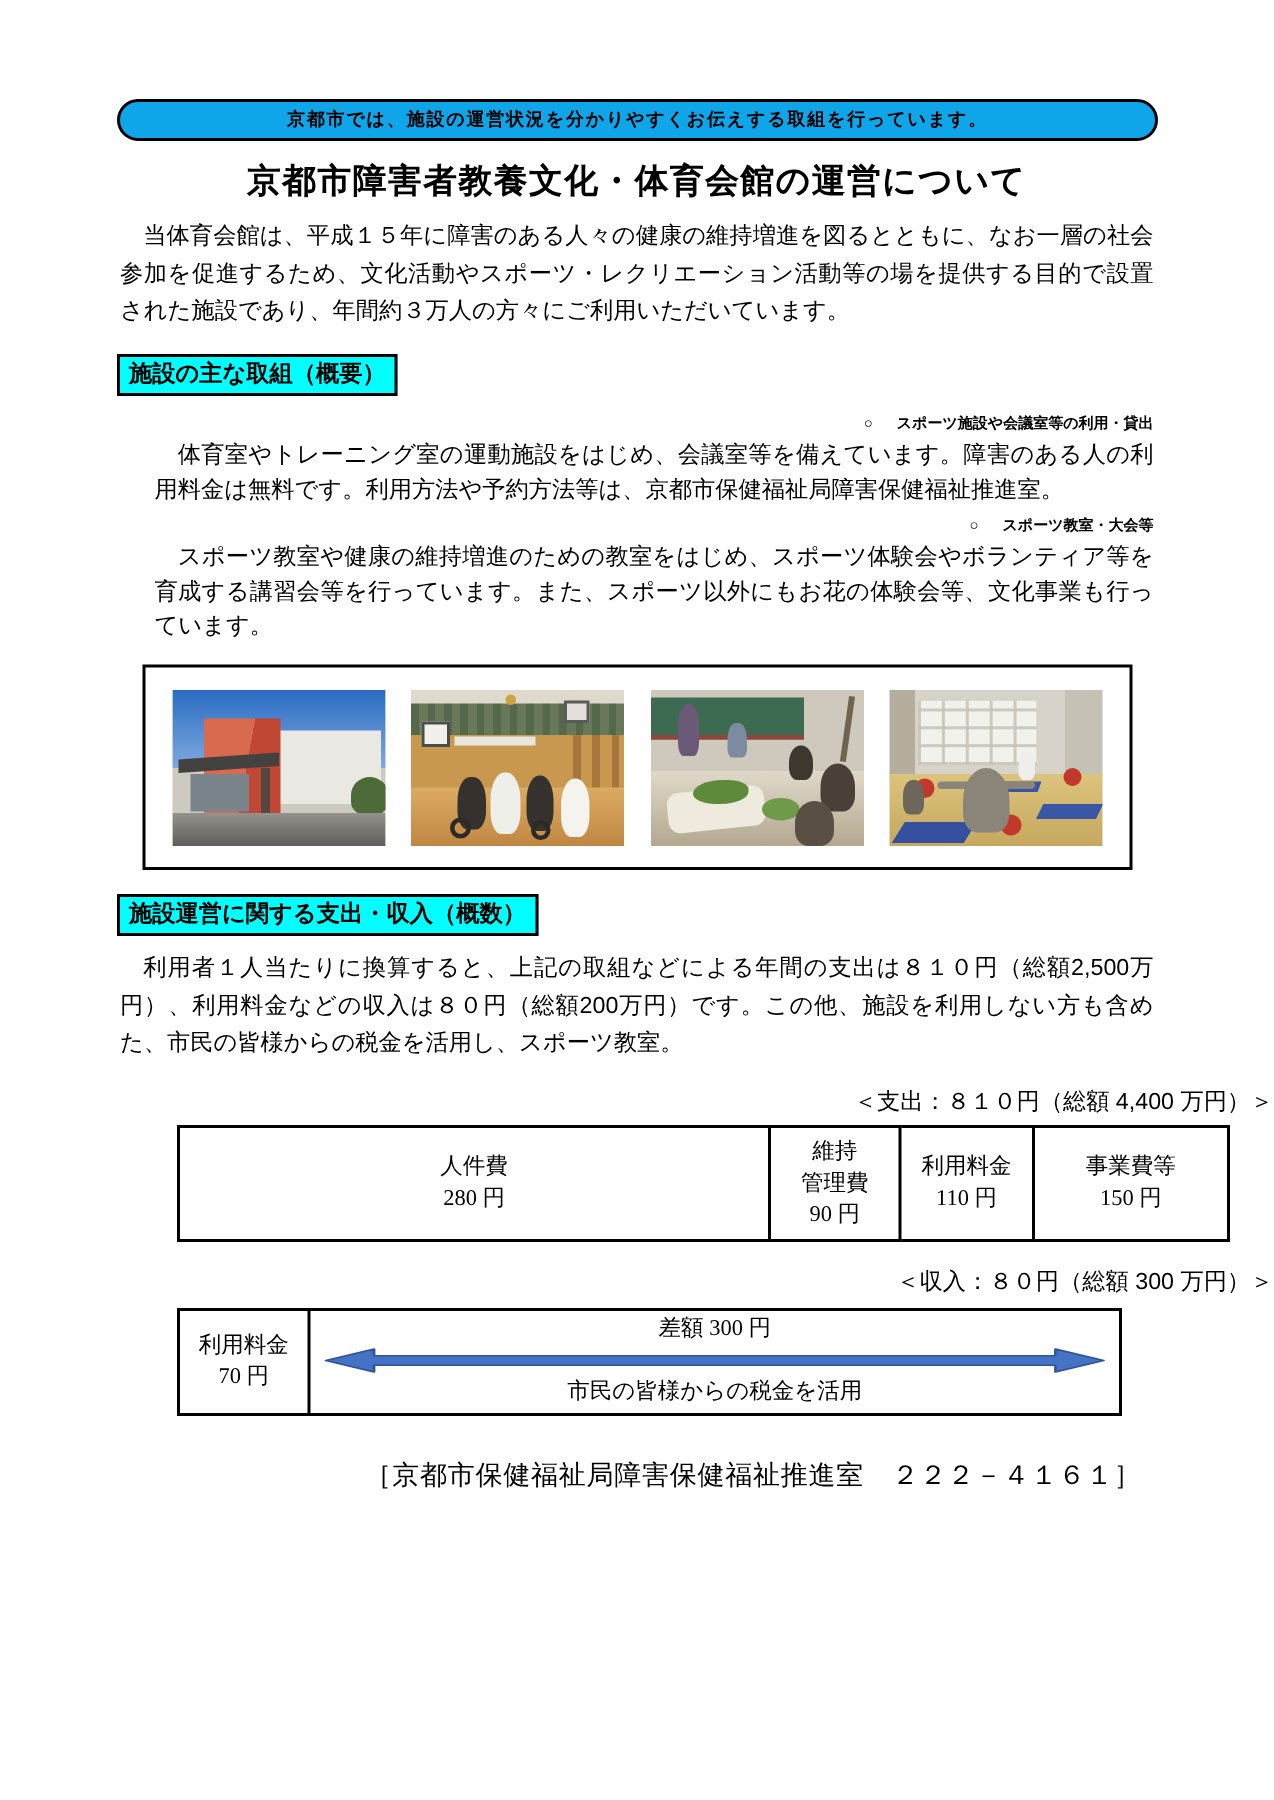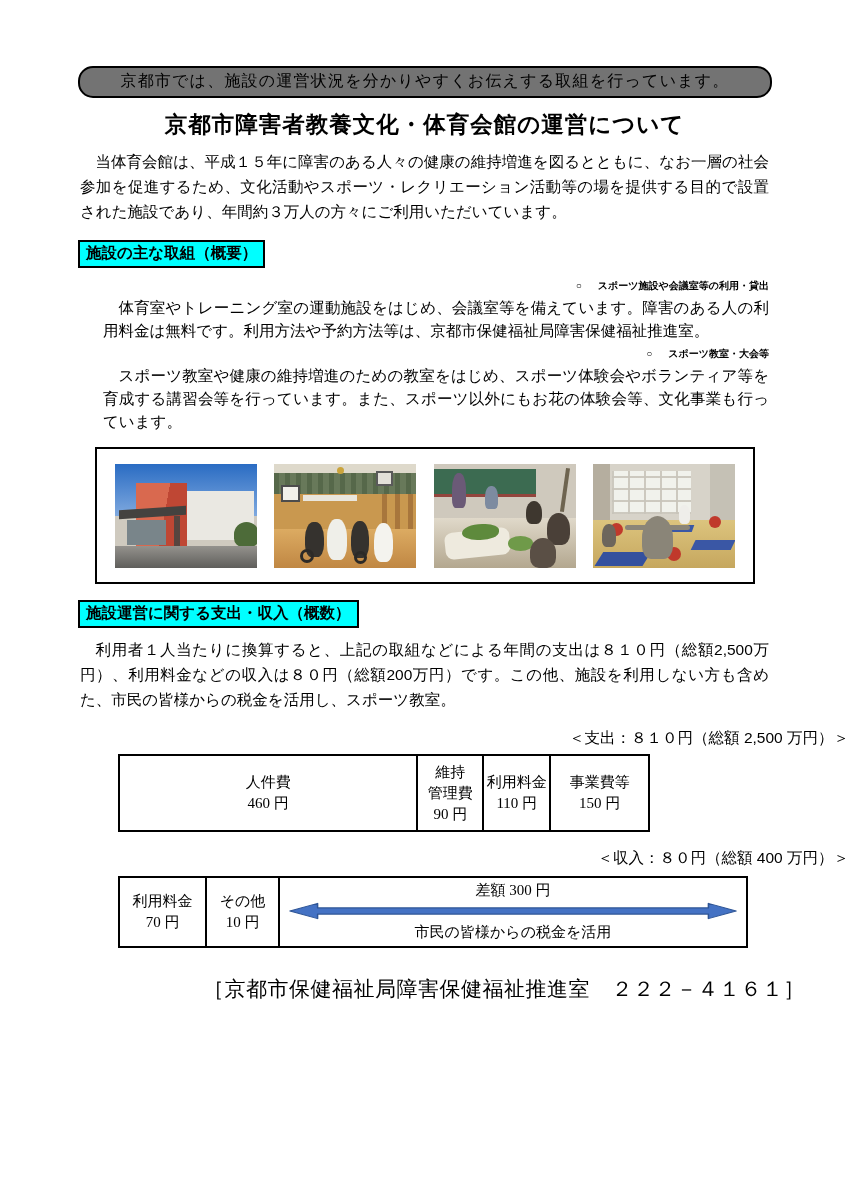--- a/index.html
+++ b/index.html
@@ -8,25 +8,25 @@
     width: 849px; height: 1200px;
     position: relative;
     color: #000;
     font-family: "Liberation Sans", sans-serif;
   }
   .sans  { font-family: "Liberation Sans", sans-serif; text-align: right; }
 
   
   .banner {
     margin: 66px 77px 0 78px;
-    background: #737373;
+    background: #0ea5e9;
     border: 2px solid #000;
     border-radius: 15px;
     padding: 3px 12px 4px;
-    font-size: 16px; font-weight: normal; letter-spacing: 1.2px;
+    font-size: 12px; font-weight: bold; letter-spacing: 1.2px;
     text-align: center; white-space: nowrap;
   }
 
   .title {
     margin-top: 11px;
     text-align: center;
     font-size: 22.5px; font-weight: bold; letter-spacing: 1px;
   }
 
   .para {
@@ -132,21 +132,21 @@
   .p4 .e-arms    { bottom: 36%; left: 22%; width: 46%; height: 5%; background: #8a8578; border-radius: 4px; }
   .p4 .e-far     { top: 40%; left: 60%; width: 8%; height: 18%; background: #efeeea; border-radius: 45% 45% 30% 30%; }
   .p4 .e-sit     { bottom: 20%; left: 6%; width: 10%; height: 22%; background: #6d665c; border-radius: 45% 45% 30% 30%; }
 
   .finance-heading { }
 
   .sub-label { margin: 16px 0 0 95px; font-size: 15.5px; }
 
   .expense-table {
     margin: 5px 0 0 118px;
-    width: 532px;
+    width: 702px;
     border-collapse: collapse;
     table-layout: fixed;
   }
   .expense-table td {
     border: 2px solid #000;
     text-align: center; vertical-align: middle;
     font-family: "Liberation Serif", serif;
     font-size: 15px; line-height: 21px;
     padding: 5px 2px;
     height: 76px;
@@ -169,23 +169,23 @@
   .diff-cell {
     flex: 1;
     display: flex; flex-direction: column; justify-content: space-between;
     padding: 2px 8px 4px;
   }
   .diff-top, .diff-bottom { text-align: center; font-size: 15px; line-height: 20px; }
   .arrow-wrap { height: 18px; }
   .arrow-wrap svg { display: block; width: 100%; height: 18px; }
 
   .footer {
-    margin: 27px 44px 0 0;
+    margin: 27px 88px 0 0;
     text-align: right;
-    font-size: 21px; letter-spacing: .5px;
+    font-size: 18px; letter-spacing: .5px;
   }
 </style>
 </head>
 <body>
 
 
 
 <div class="banner sans">
   <span>京都市では、施設の運営状況を分かりやすくお伝えする取組を行っています。</span>
 </div>
@@ -265,62 +265,58 @@
     <div class="e-arms"></div>
     <div class="e-far"></div>
     <div class="e-sit"></div>
   </div>
 </div>
 
 <div class="cyan-heading finance-heading sans">施設運営に関する支出・収入（概数）</div>
 
 <p class="para sans">利用者１人当たりに換算すると、上記の取組などによる年間の支出は８１０円（総額2,500万円）、利用料金などの収入は８０円（総額200万円）です。この他、施設を利用しない方も含めた、市民の皆様からの税金を活用し、スポーツ教室。</p>
 
-<div class="sub-label sans">＜支出：８１０円（総額 2,500 万円）＞</div>
+<div class="sub-label sans">＜支出：８１０円（総額 4,400 万円）＞</div>
 
 <table class="expense-table">
   <colgroup>
     <col style="width:56.3%">
       <col style="width:12.4%">
       <col style="width:12.7%">
       <col style="width:18.6%">
   </colgroup>
   <tbody>
       <tr>
     <td>
       <div>人件費</div>
-      <div>460 円</div>
+      <div>280 円</div>
     </td>
     <td>
       <div>維持</div>
       <div>管理費</div>
       <div>90 円</div>
     </td>
     <td>
       <div>利用料金</div>
       <div>110 円</div>
     </td>
     <td>
       <div>事業費等</div>
       <div>150 円</div>
     </td>
   </tr>
 </tbody>
   </table>
 
-<div class="sub-label sans">＜収入：８０円（総額 400 万円）＞</div>
+<div class="sub-label sans">＜収入：８０円（総額 300 万円）＞</div>
 
 <div class="income-bar">
   <div class="income-cell c1">
     <div>利用料金</div>
     <div>70 円</div>
-  </div>
-  <div class="income-cell c2">
-    <div>その他</div>
-    <div>10 円</div>
   </div>
   <div class="diff-cell">
     <div class="diff-top">差額 300 円</div>
     <div class="arrow-wrap">
       <svg viewBox="0 0 456 26" preserveAspectRatio="none">
         <polygon points="2,13 30,2 30,8.5 426,8.5 426,2 454,13 426,24 426,17.5 30,17.5 30,24" fill="#4472c4" stroke="#2e5596" stroke-width="1.5" stroke-linejoin="round"></polygon>
       </svg>
     </div>
     <div class="diff-bottom">市民の皆様からの税金を活用</div>
   </div>

